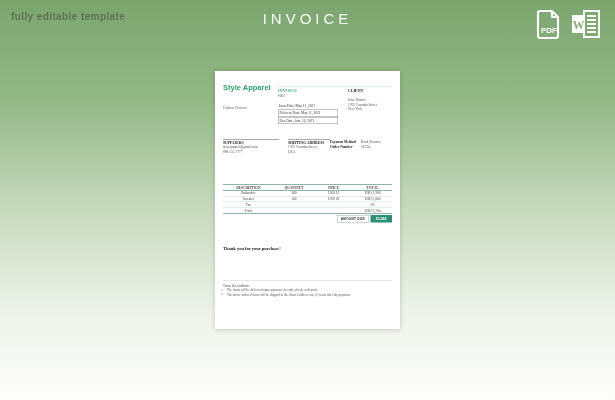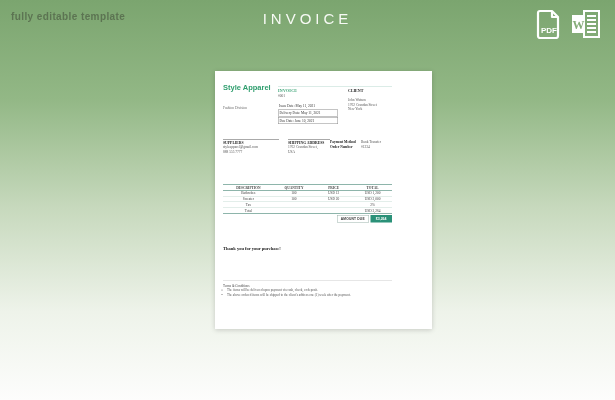--- a/index.html
+++ b/index.html
@@ -14,21 +14,21 @@
   .brand-name{color:#ffffff;font-size:17px;font-weight:bold;letter-spacing:0.6px;cursor:pointer;}
   .brand-tag{color:#5c7452;font-size:10px;font-weight:bold;letter-spacing:0.4px;margin-top:3px;}
   .page-title{position:absolute;top:10px;left:0;width:100%;text-align:center;
     color:#f7faf5;font-size:15px;letter-spacing:4px;font-weight:500;}
   .dl-icons{position:absolute;top:8px;right:14px;display:flex;gap:7px;align-items:center;justify-content:center;}
   .dl-btn{width:30px;height:31px;cursor:pointer;display:flex;align-items:center;justify-content:center;}
   .dl-btn svg{display:block;}
 
   
   .doc{
-    position:absolute;left:215px;top:71px;width:217px;height:258px;
+    position:absolute;left:215px;top:71px;width:185px;height:258px;
     background:#ffffff;box-shadow:0 1px 5px rgba(0,0,0,0.18);cursor:pointer;
   }
   .doc-inner{
     position:relative;width:370px;height:516px;
     transform:scale(0.5);transform-origin:top left;
     font-family:"Liberation Serif",serif;color:#333;
   }
   .co-name{position:absolute;top:24px;left:16px;font-family:"Liberation Sans",sans-serif;
     font-weight:bold;font-size:15px;color:#2f9e6e;}
   .co-sub{position:absolute;top:70px;left:16px;font-size:7px;color:#666;}

